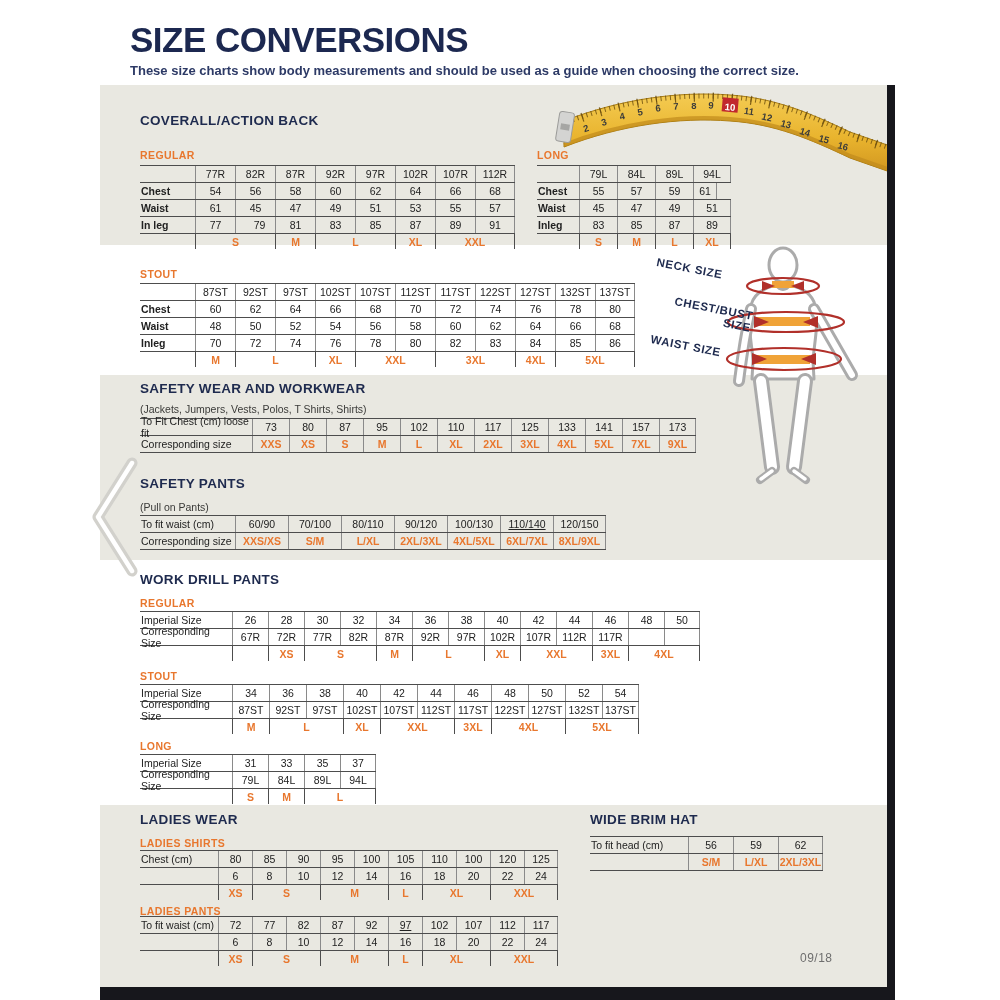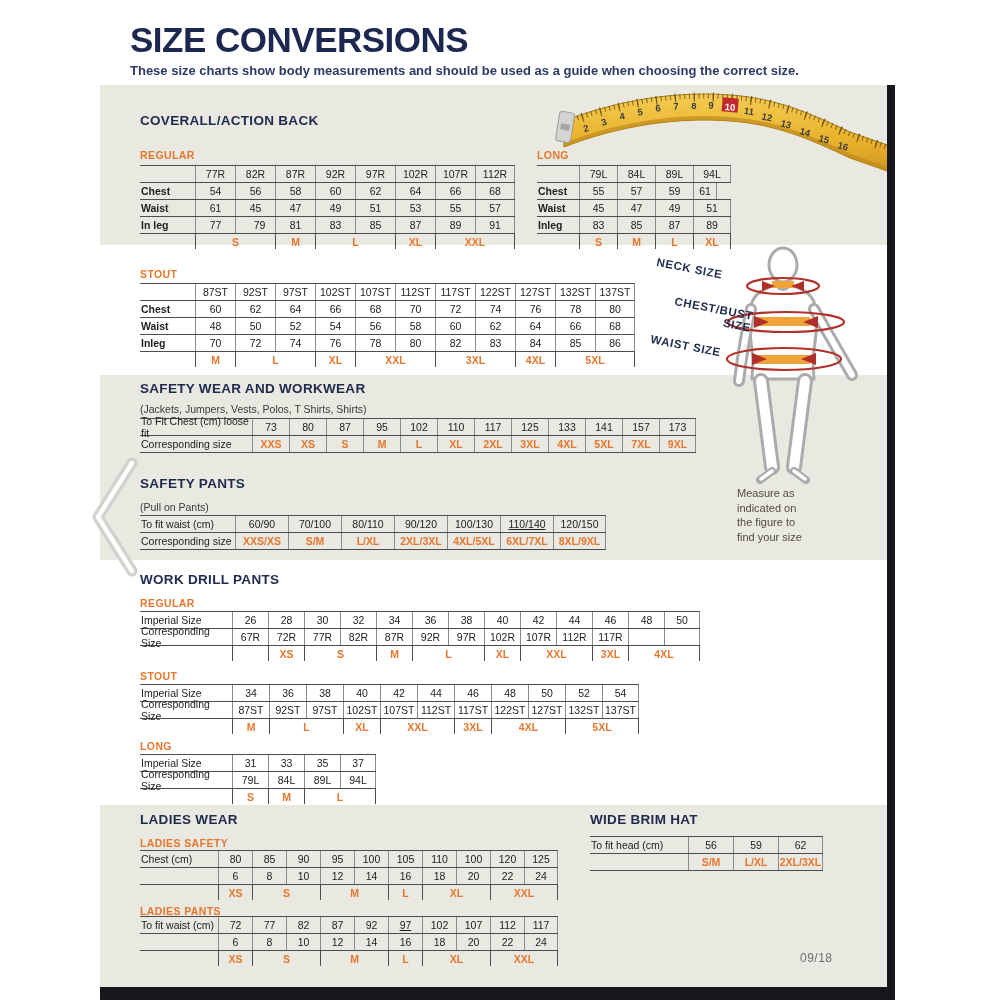--- a/index.html
+++ b/index.html
@@ -458,21 +458,21 @@
         </div>
       </div>
       <div class="t-sizes" style="margin-left: 92px;">
         <div class="t-size" style="width: 36px;">S</div>
         <div class="t-size" style="width: 36px;">M</div>
         <div class="t-size lastg" style="width: 72px;">L</div>
       </div>
     </div>
 
   <div class="abs sec-title" style="left:140px;top:812px;">LADIES WEAR</div>
-  <div class="abs sub-label" style="left:140px;top:837px;">LADIES SAFETY</div>
+  <div class="abs sub-label" style="left:140px;top:837px;">LADIES SHIRTS</div>
   <div class="tbl" style="left:140px;top:850px;">
       <div class="t-grid">
         <div class="t-row">
           <div class="t-lab" style="width: 78px;">Chest (cm)</div>
           <div class="t-cell" style="width: 34px;">80</div>
           <div class="t-cell" style="width: 34px;">85</div>
           <div class="t-cell" style="width: 34px;">90</div>
           <div class="t-cell" style="width: 34px;">95</div>
           <div class="t-cell" style="width: 34px;">100</div>
           <div class="t-cell" style="width: 34px;">105</div>
@@ -601,20 +601,16 @@
       <ellipse cx="134" cy="114" rx="57" ry="11" fill="none" stroke="#b1302a" stroke-width="2.2"></ellipse>
       <polygon points="102,108 102,120 117,114" fill="#b1302a"></polygon>
       <polygon points="166,108 166,120 151,114" fill="#b1302a"></polygon>
     </g>
   </svg>
 
   <div class="abs fig-label" style="left:658px;top:256px;">NECK SIZE</div>
   <div class="abs fig-label" style="left:650px;top:290px;width:106px;text-align:right;">CHEST/BUST
 SIZE</div>
   <div class="abs fig-label" style="left:652px;top:333px;">WAIST SIZE</div>
-  <div class="abs fig-caption" style="left:737px;top:486px;width:110px;">Measure as
-indicated on
-the figure to
-find your size</div>
 
   <div class="abs footer-code" style="left:800px;top:951px;">09/18</div>
 
 </div>
 
 </body></html>

